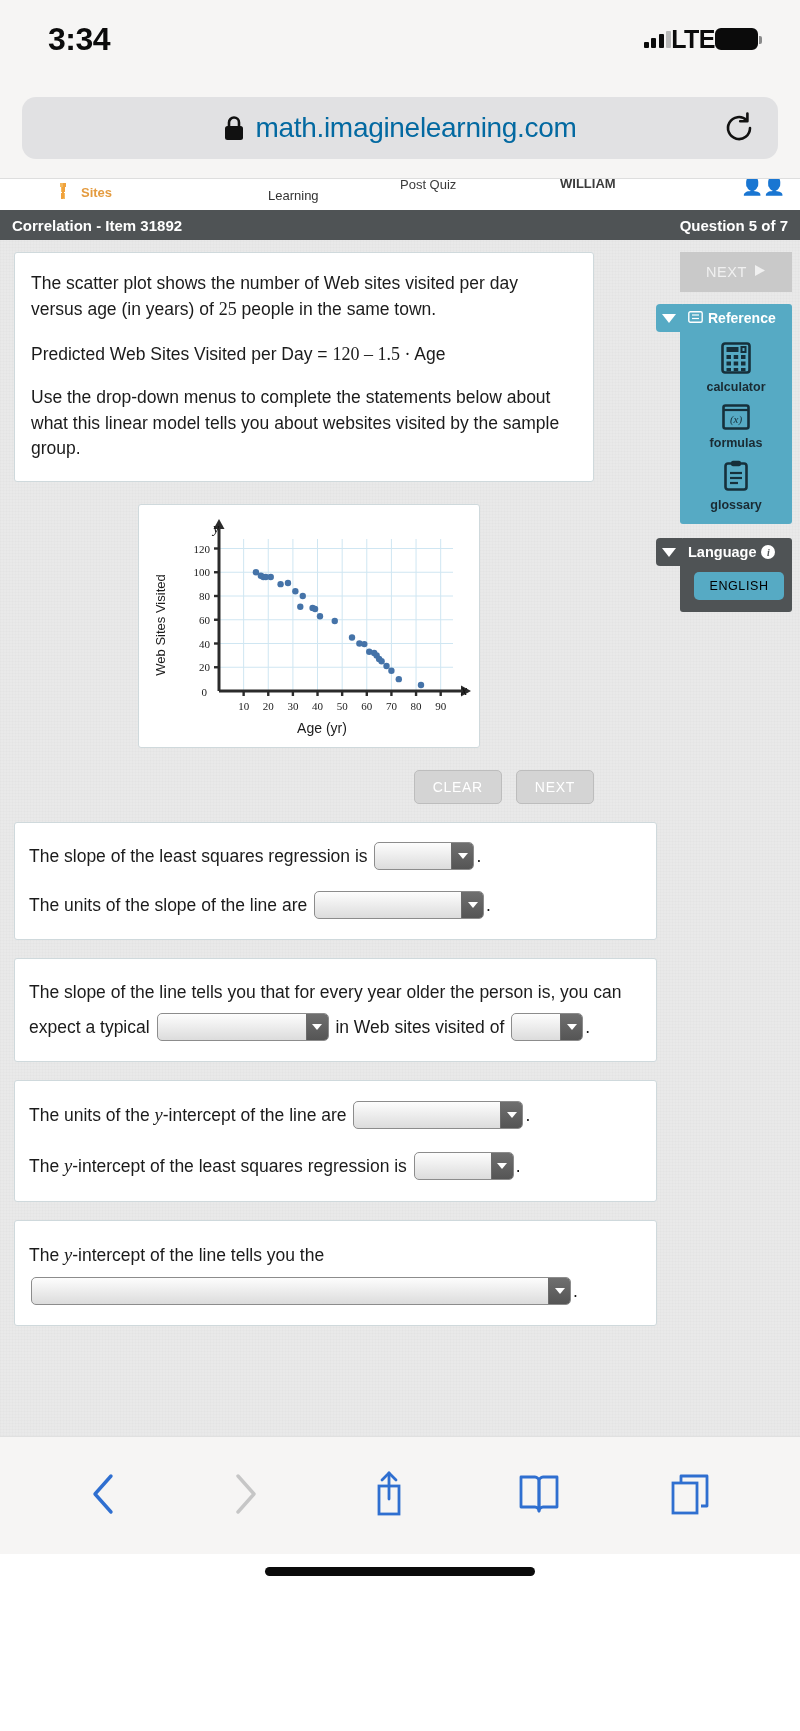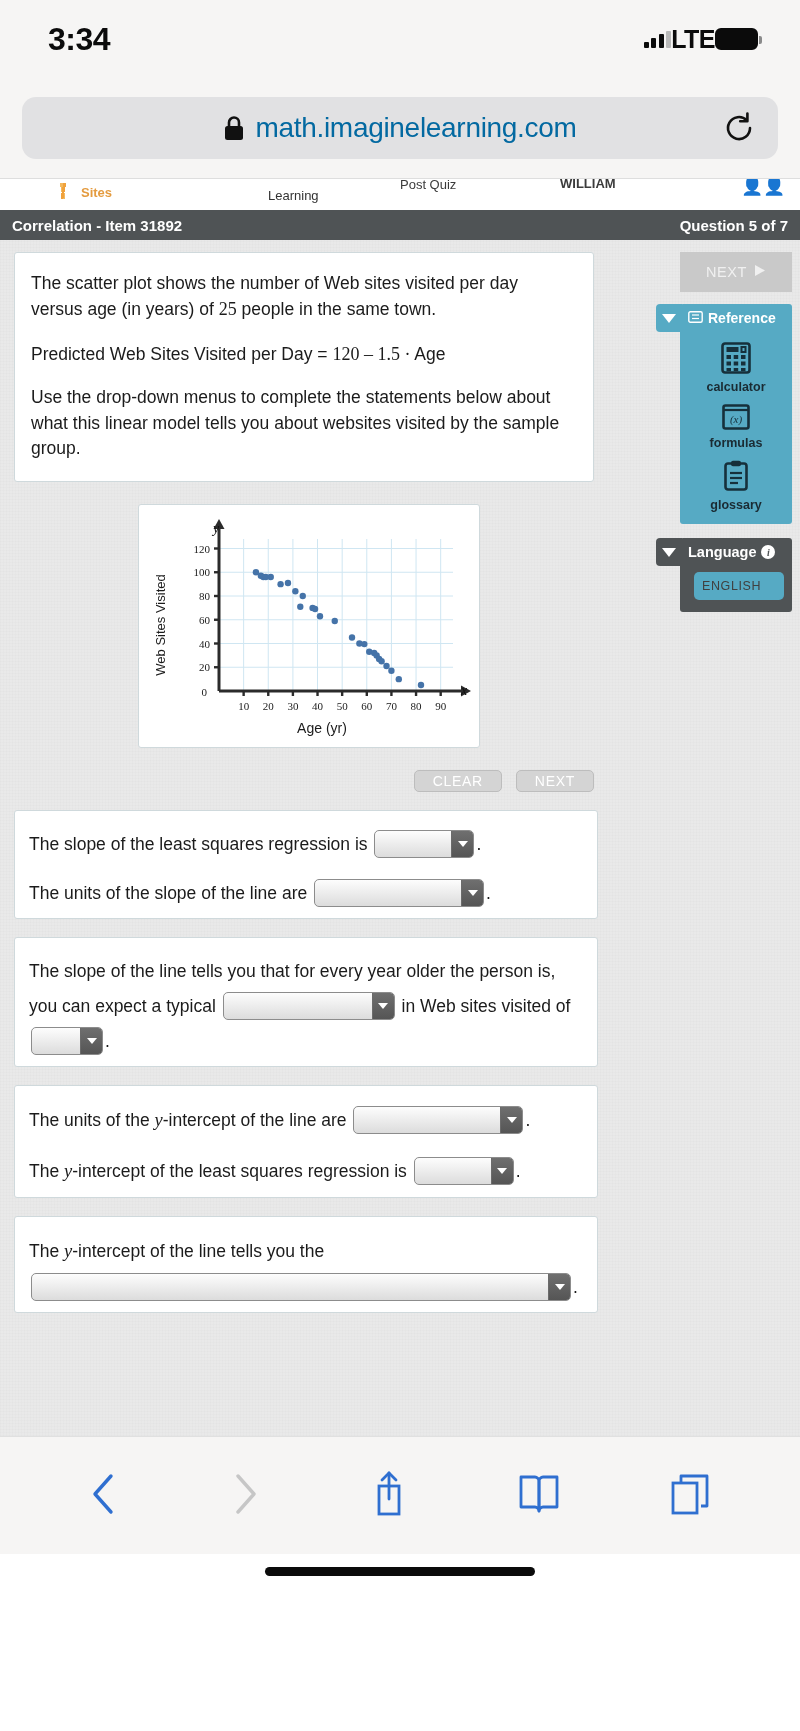--- a/index.html
+++ b/index.html
@@ -219,24 +219,25 @@
   .info-badge {
     width: 14px; height: 14px; border-radius: 50%;
     background: #fff; color: #4f5355;
     font-size: 10px; font-style: italic; font-weight: 700;
     display: flex; align-items: center; justify-content: center;
     font-family: "Liberation Serif", serif;
   }
   .lang-pill {
     margin: 6px 8px 0 14px;
     background: #56aac4;
-    color: #404040;
+    color: #000000;
     font-size: 12.5px;
     letter-spacing: 0.6px;
-    padding: 7px 8px;
+    text-align: center;
+    padding: 7px 14px;
     border-radius: 5px;
   }
 
   
   .chart-panel {
     width: 342px;
     margin: 22px 0 0 124px;
     padding: 10px 8px 8px 8px;
   }
   .chart-svg { display: block; }
@@ -250,28 +251,28 @@
     margin-top: 22px;
     position: relative; z-index: 1;
   }
   .btn-gray {
     background: #d4d4d4;
     color: #ffffff;
     border: 1px solid #bdbdbd;
     border-radius: 5px;
     font-size: 14px;
     letter-spacing: 0.7px;
-    padding: 2px 18px;
+    padding: 8px 18px;
     font-family: "Liberation Sans", sans-serif;
   }
 
   
   .ans-panel {
-    width: 584px;
-    padding: 16px 18px 7px 14px;
+    width: 643px;
+    padding: 16px 18px 16px 14px;
     margin-top: 18px;
   }
   .ans-line {
     font-size: 17.5px;
     line-height: 2.0;
     color: #1b1b1b;
   }
   .ans-line + .ans-line { margin-top: 14px; }
 
   .dd {

